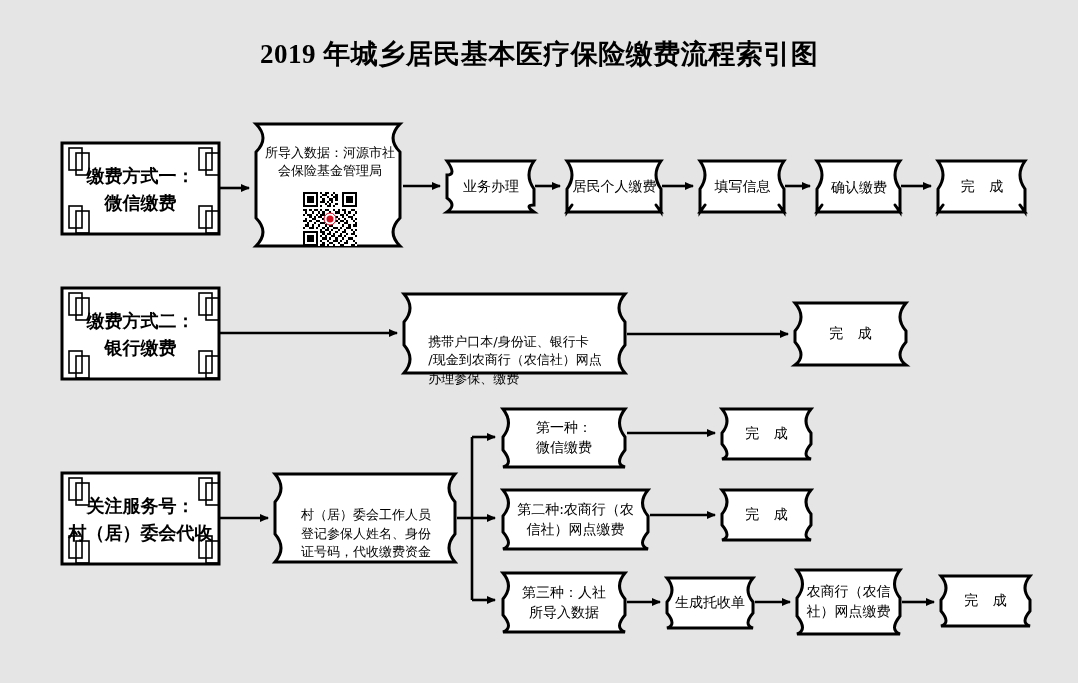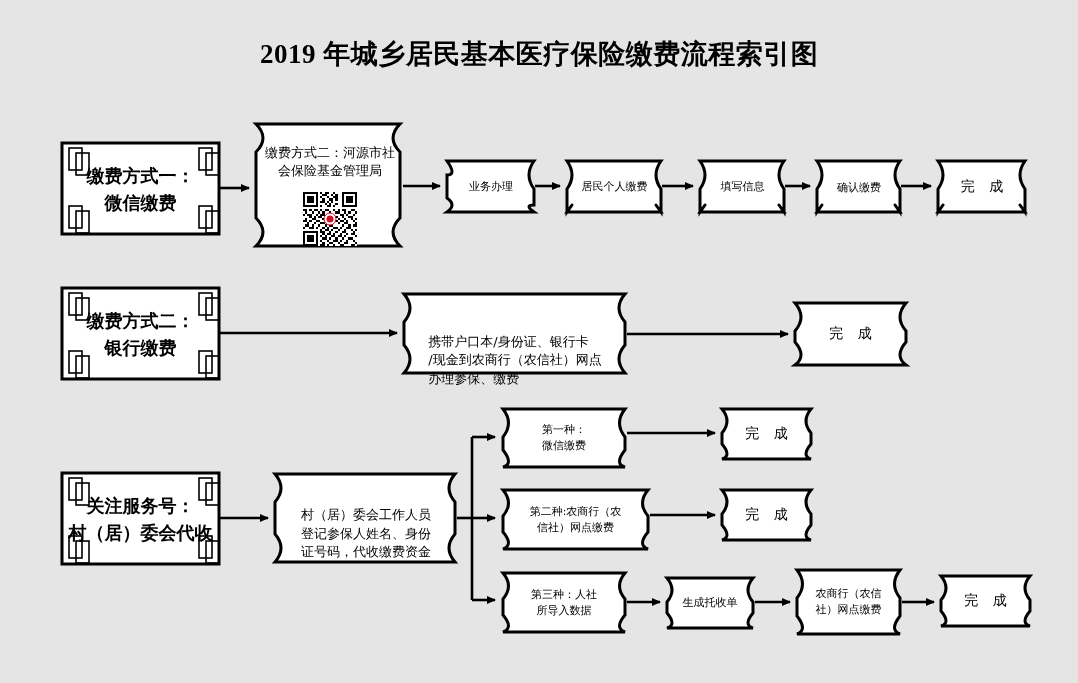--- a/index.html
+++ b/index.html
@@ -14,21 +14,21 @@
     white-space:nowrap;
   }
   .shp-text{
     position:absolute;display:flex;align-items:center;justify-content:center;
     text-align:center;color:#000;line-height:1.42;
     font-family:"DejaVu Sans","Liberation Sans",sans-serif;
     pointer-events:none;
   }
   .t-method{font-weight:bold;font-size:18px;line-height:1.5;}
   .t-body{font-size:13px;}
-  .t-step{font-size:11px;}
+  .t-step{font-size:14px;}
   .t-done{font-size:14px;letter-spacing:5px;text-indent:5px;}
   .qrwrap{position:absolute;}
   .qr{display:block;image-rendering:pixelated;}
   .qrlogo{
     position:absolute;left:50%;top:50%;transform:translate(-50%,-50%);
     width:11px;height:11px;border-radius:50%;
     background:#fff;border:1px solid #d0021b;
     display:flex;align-items:center;justify-content:center;
   }
   .qrlogo i{display:block;width:7px;height:7px;border-radius:50%;background:#cf1322;}
@@ -139,21 +139,21 @@
 
   <div class="shp-text t-method" style="left:62px;top:143px;width:157px;height:91px;">
     <div>
       <div>缴费方式一：</div>
       <div>微信缴费</div>
     </div>
   </div>
 
   <div class="shp-text t-body" style="left:256px;top:134px;width:148px;height:56px;">
     <div>
-      <div>缴费方式二：河源市社</div>
+      <div>所导入数据：河源市社</div>
       <div>会保险基金管理局</div>
     </div>
   </div>
 
   <div class="qrwrap" style="left:303px;top:192px;width:54px;height:54px;">
     <svg class="qr" width="54" height="54" viewBox="0 0 25 25" shape-rendering="crispEdges">
       <rect width="25" height="25" fill="#fff"></rect>
       <g fill="#000">
         <rect x="0" y="0" width="7" height="1"></rect>
           <rect x="0" y="6" width="7" height="1"></rect>

